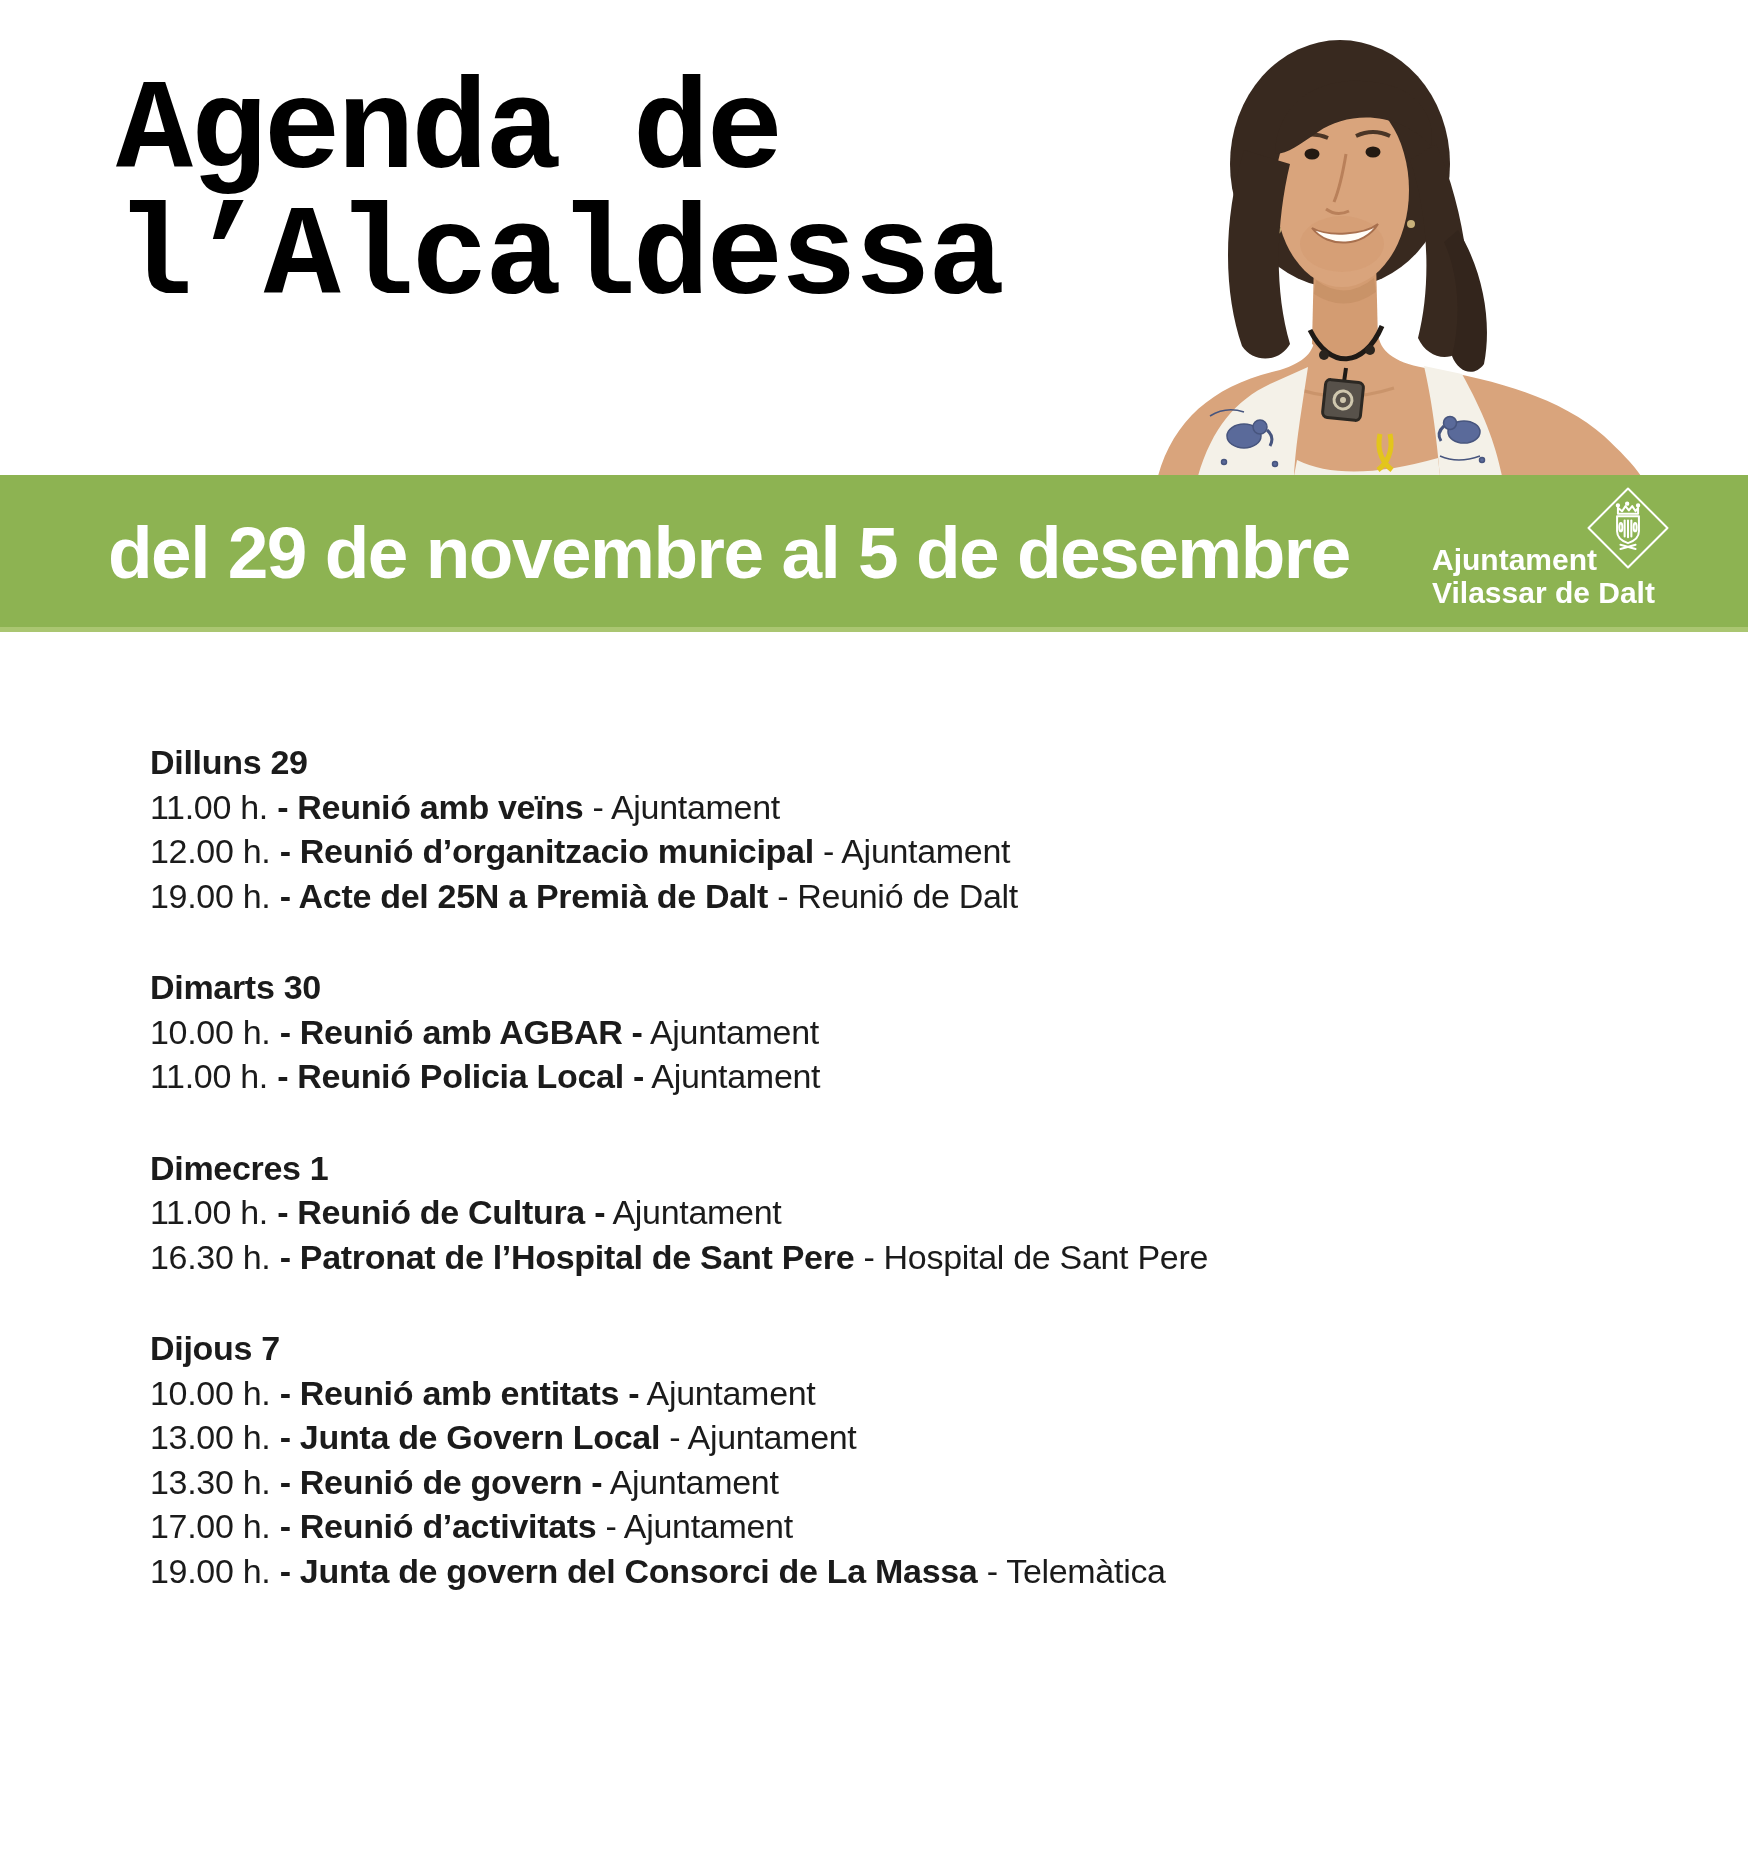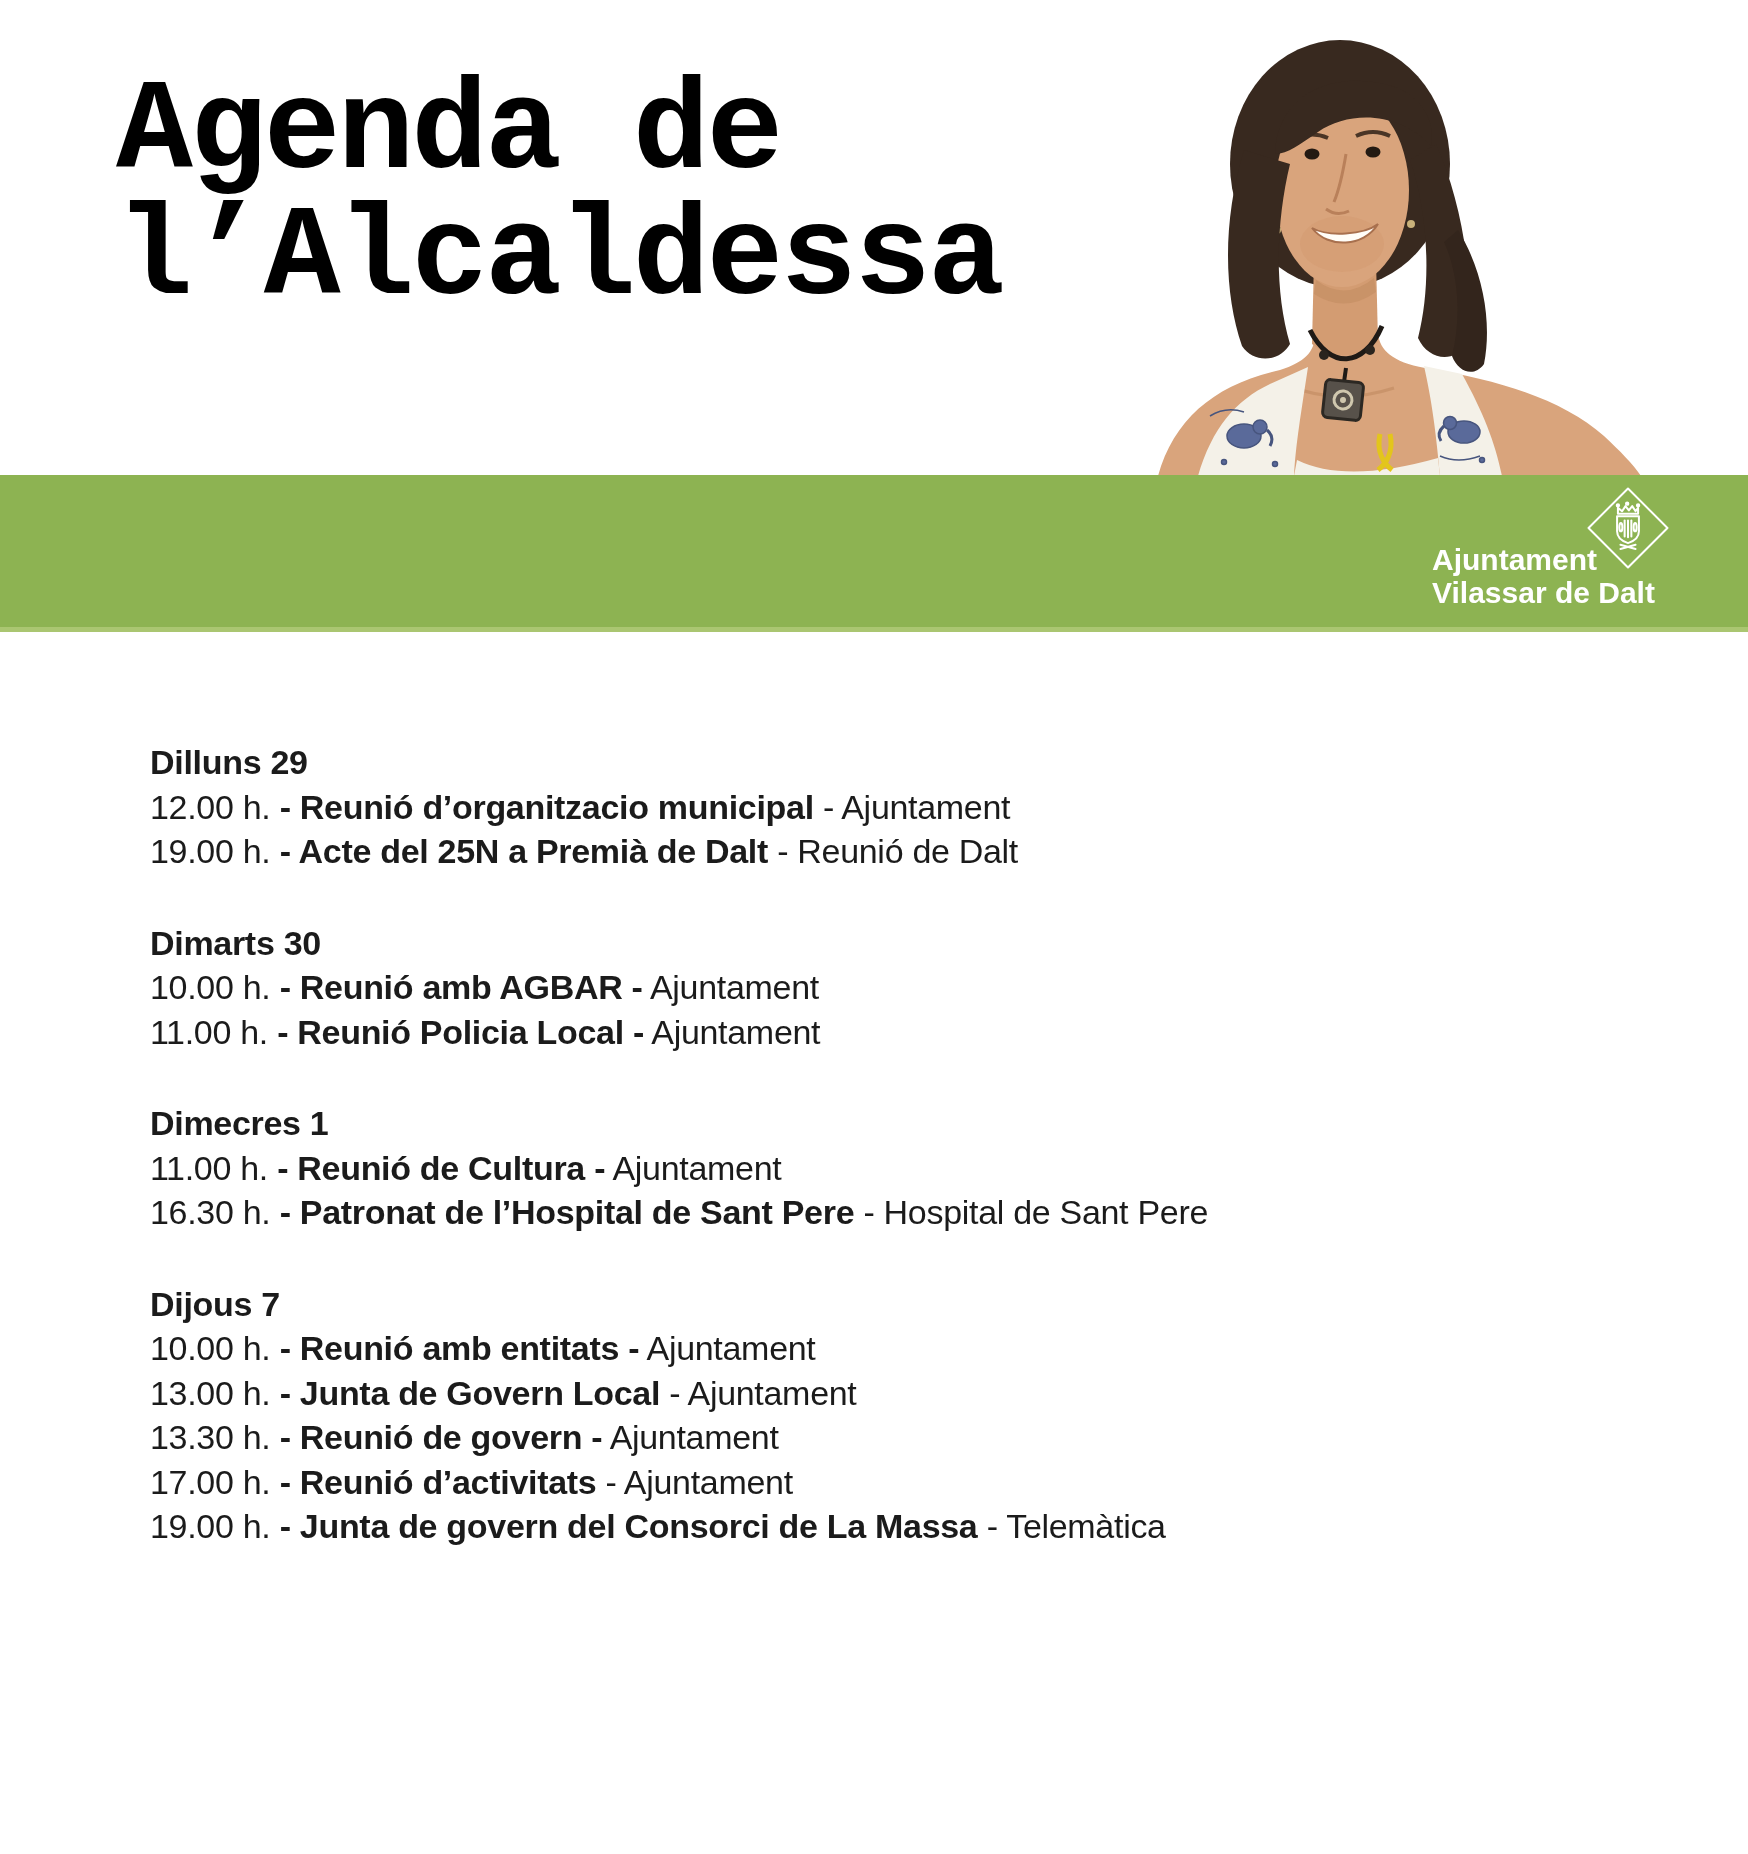--- a/index.html
+++ b/index.html
@@ -105,20 +105,21 @@
     <circle cx="137" cy="198" r="4" fill="#c9b17a"></circle>
       <circle cx="271" cy="192" r="4" fill="#c9b17a"></circle>
 
     <path d="M135,122 C137,58 200,36 258,56 C285,68 295,92 291,114 C260,80 210,78 178,100 C160,112 148,122 135,122 Z" fill="#38291f"></path>
     <path d="M104,118 C82,190 84,262 102,314 C114,332 140,330 150,312 C134,258 136,190 150,132 Z" fill="#38291f"></path>
     <path d="M296,112 C322,170 336,252 326,312 C314,332 288,328 278,306 C292,252 288,180 270,128 Z" fill="#38291f"></path>
     <path d="M318,198 C344,240 352,292 344,332 C334,346 318,340 312,324 C322,284 318,240 304,210 Z" fill="#33251c"></path>
   </svg>
 
   <div class="banner" style="background: rgb(141, 179, 82); border-bottom-color: rgb(170, 198, 113);">
+    <div class="banner-date">del 29 de novembre al 5 de desembre</div>
 
     <svg class="crest" viewBox="0 0 100 100" aria-hidden="true">
       <g stroke="#ffffff" fill="none" stroke-width="2.4" stroke-linejoin="round" stroke-linecap="round">
         <polygon points="50,3 97,50 50,97 3,50"></polygon>
 
         <path d="M38,33 L38,26 L43,30 L47,24 L51,29 L55,24 L59,30 L62,26 L62,33 Z"></path>
         <circle cx="38" cy="23" r="1.4" fill="#fff"></circle>
           <circle cx="49" cy="21" r="1.4" fill="#fff"></circle>
           <circle cx="62" cy="23" r="1.4" fill="#fff"></circle>
 
@@ -132,20 +133,21 @@
         <path d="M41,75 L59,70 M41,70 L59,75"></path>
       </g>
     </svg>
 
     <div class="org"><span>Ajuntament</span><br><span>Vilassar de Dalt</span></div>
   </div>
 
   <main class="schedule" id="schedule">
       <section class="day-block">
         <h2 class="day-label">Dilluns 29</h2>
+        <div class="event-row"><span class="ev-time">11.00 h.</span> <b class="ev-title">- Reunió amb veïns</b> <span class="ev-location">- Ajuntament</span></div>
         <div class="event-row"><span class="ev-time">12.00 h.</span> <b class="ev-title">- Reunió d’organitzacio municipal</b> <span class="ev-location">- Ajuntament</span></div>
         <div class="event-row"><span class="ev-time">19.00 h.</span> <b class="ev-title">- Acte del 25N a Premià de Dalt</b> <span class="ev-location">- Reunió de Dalt</span></div>
       </section>
       <section class="day-block">
         <h2 class="day-label">Dimarts 30</h2>
         <div class="event-row"><span class="ev-time">10.00 h.</span> <b class="ev-title">- Reunió amb AGBAR -</b> <span class="ev-location">Ajuntament</span></div>
         <div class="event-row"><span class="ev-time">11.00 h.</span> <b class="ev-title">- Reunió Policia Local -</b> <span class="ev-location">Ajuntament</span></div>
       </section>
       <section class="day-block">
         <h2 class="day-label">Dimecres 1</h2>

